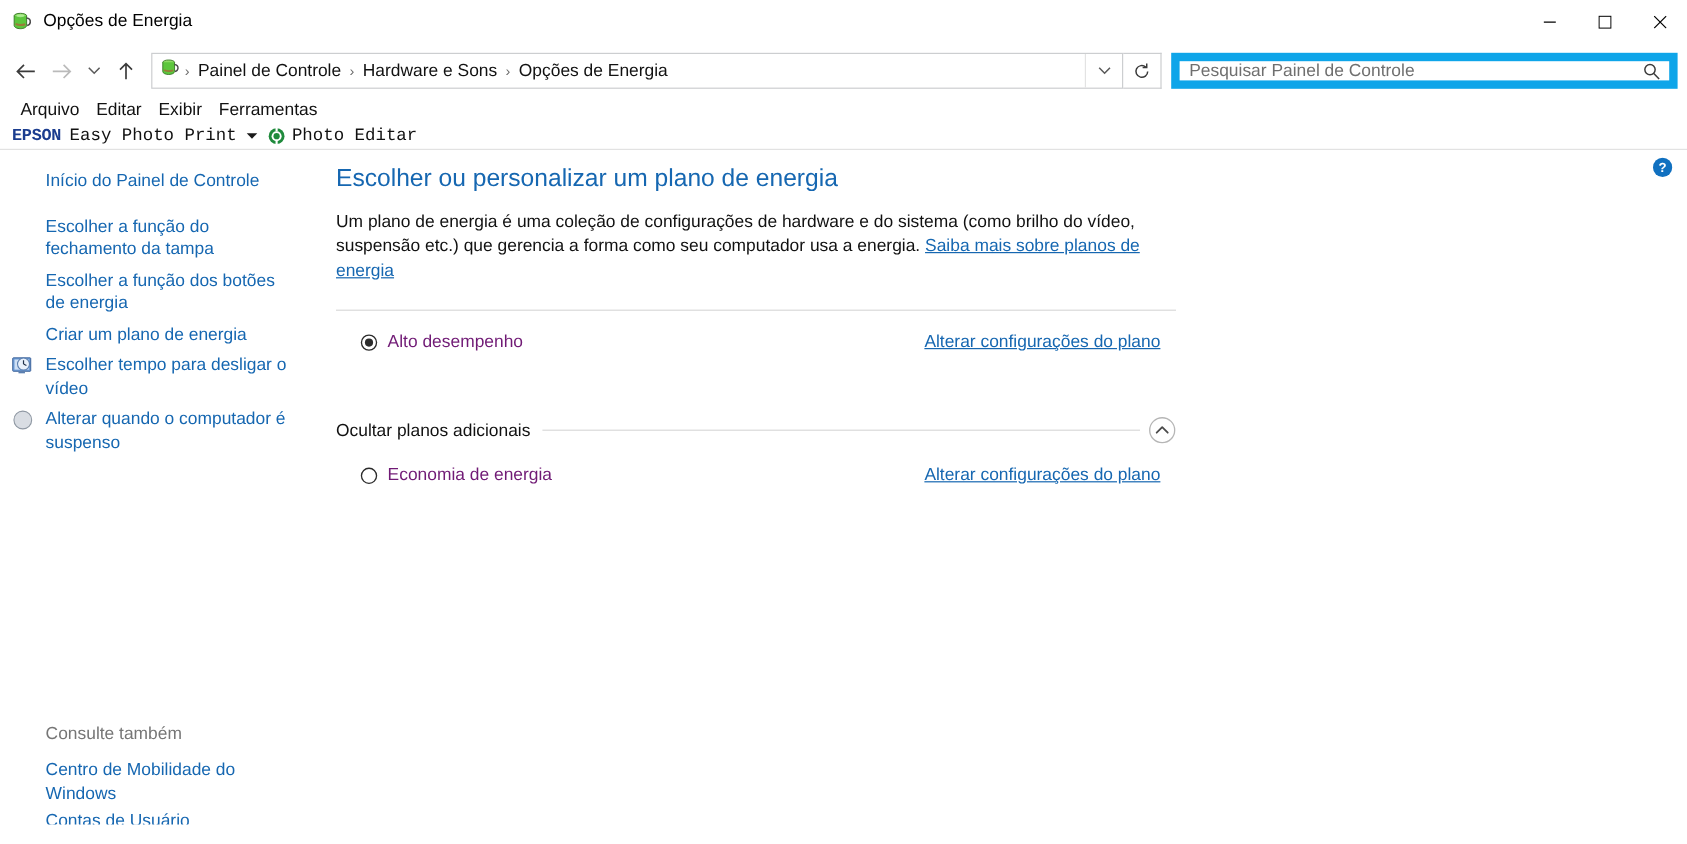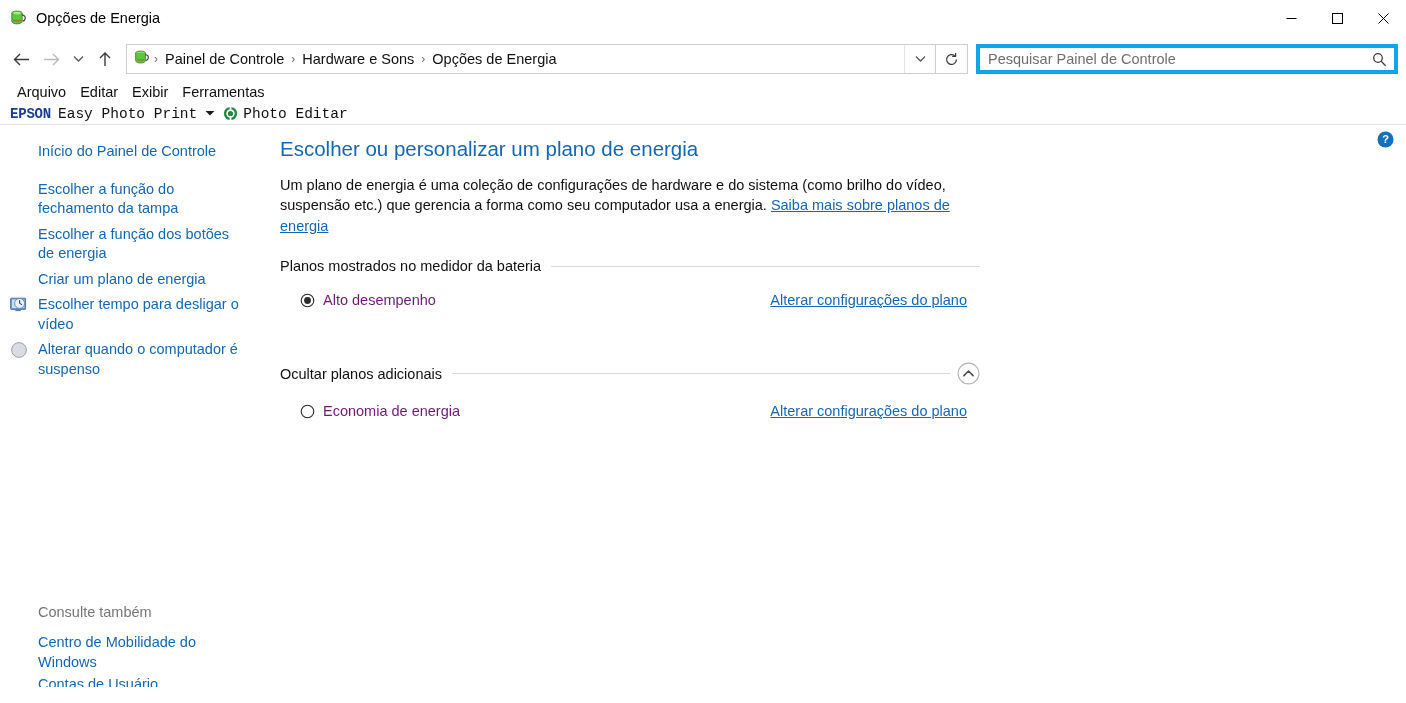--- a/index.html
+++ b/index.html
@@ -137,21 +137,21 @@
     justify-content: center;
     border: 1px solid #ccced0;
     border-left: none;
     box-sizing: border-box;
     flex: none;
     cursor: default;
   }
   .searchbox {
     width: 422px;
     height: 30px;
-    border: 4px solid #0ea5e9;
+    border: 7px solid #0ea5e9;
     margin-left: 8px;
     box-sizing: border-box;
     display: flex;
     align-items: center;
     flex: none;
   }
   .searchbox input {
     flex: 1;
     border: none;
     outline: none;
@@ -577,21 +577,20 @@
     </div>
 
     <h1 class="page-title">Escolher ou personalizar um plano de energia</h1>
 
     <div class="intro">
       <span>Um plano de energia é uma coleção de configurações de hardware e do sistema (como brilho do vídeo, suspensão etc.) que gerencia a forma como seu computador usa a energia. </span><a href="#">Saiba mais sobre planos de energia</a>
     </div>
 
     <div class="group">
       <div class="group-head">
-        <span class="gh-label">Planos mostrados no medidor da bateria</span>
         <span class="gh-rule"></span>
       </div>
       <div class="plan-row">
         <span class="radio">
           <svg width="15" height="15" viewBox="0 0 15 15">
             <circle cx="7.5" cy="7.5" r="6.3" fill="#ffffff" stroke="#2b2b2b" stroke-width="1.1"></circle>
             <circle cx="7.5" cy="7.5" r="3.4" fill="#2b2b2b"></circle>
           </svg>
         </span>
         <span class="plan-name">Alto desempenho</span>

